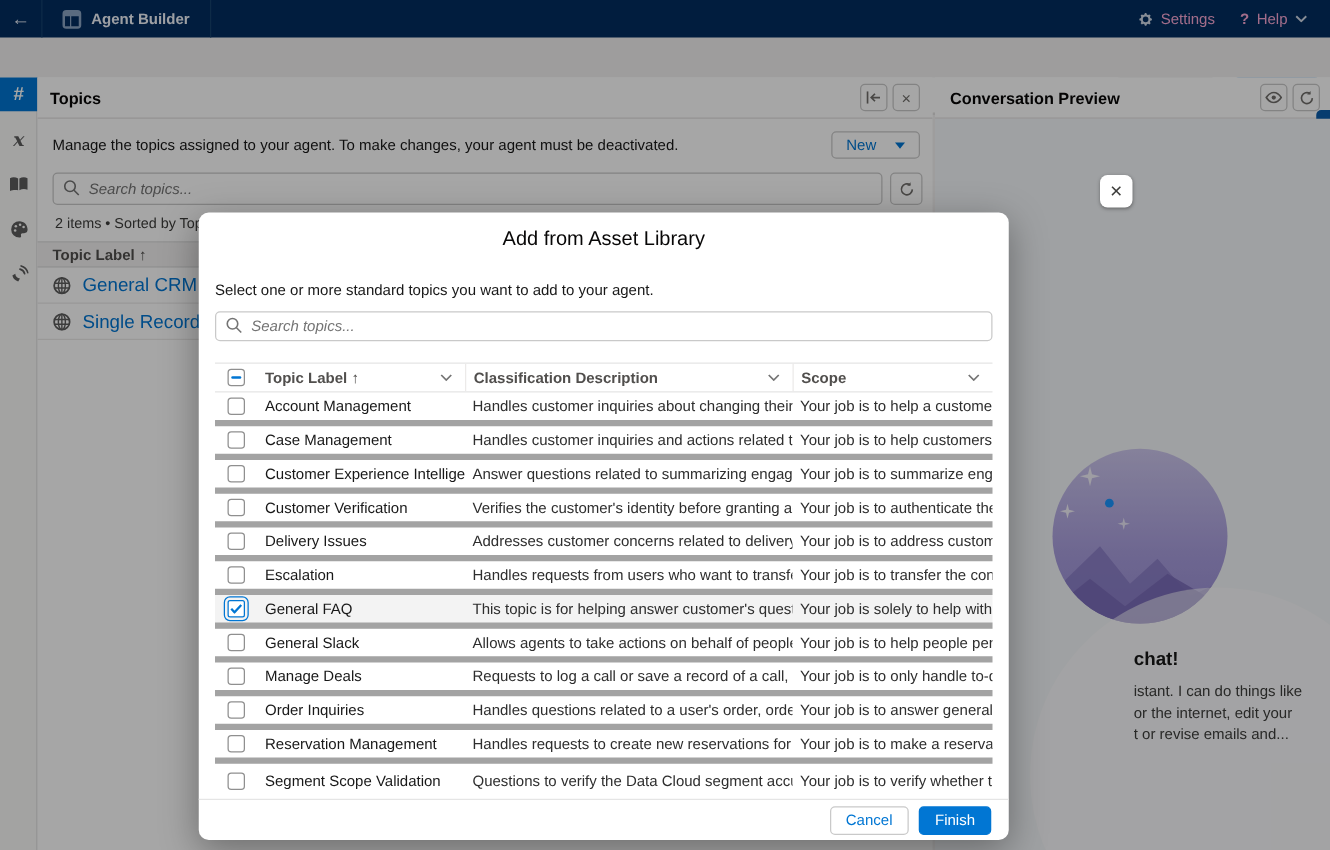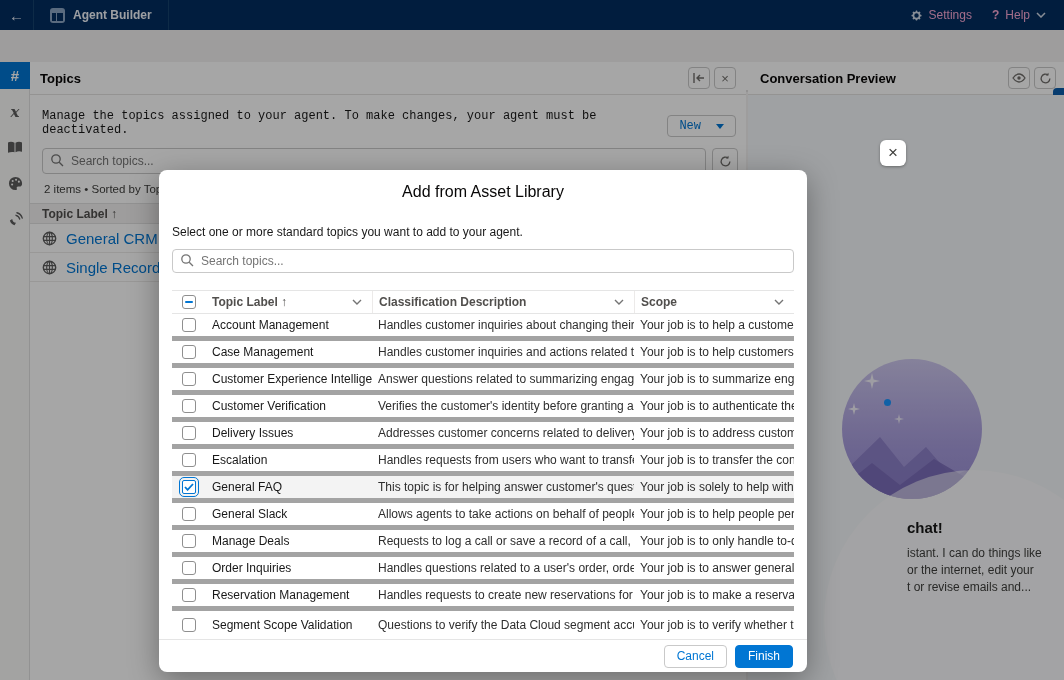--- a/index.html
+++ b/index.html
@@ -31,27 +31,27 @@
   .rail-item.active { background:#0176d3; color:#fff; }
   .rail-hash { font-size:15px; font-weight:bold; }
   .rail-x { font-family:"DejaVu Serif", serif; font-style:italic; font-size:15px; font-weight:bold; }
   
   .topics { position:absolute; left:30px; top:62px; width:716px; bottom:0; background:#fff; z-index:1; }
   .panel-head { height:33px; display:flex; align-items:center; padding:0 10px; border-bottom:1px solid #e3e2e1; background:#fff; }
   .panel-title { font-weight:bold; font-size:13px; color:#080707; }
   .head-btns { margin-left:auto; display:flex; gap:4px; }
   .icon-btn { width:22px; height:22px; border:1px solid #c9c9c9; border-radius:4px; background:#fff; display:flex; align-items:center; justify-content:center; color:#706e6b; cursor:pointer; font-size:13px; }
   .topics-body { padding:10px 8px 0 12px; }
-  .desc-row { display:flex; justify-content:space-between; align-items:flex-end;font-family:Liberation Mono, monospace; }
+  .desc-row { display:flex; justify-content:space-between; align-items:flex-start; }
   .desc-text { font-size:12px; color:#181818; padding-top:4px; }
   .new-btn { margin-right:2px; gap:15px; padding:0 11px; }
   .caret-down { width:0; height:0; border-left:4px solid transparent; border-right:4px solid transparent; border-top:5px solid #0176d3; display:inline-block; }
   .search-row { display:flex; gap:6px; margin-top:11px; align-items:center; }
   .search-wrap { position:relative; flex:1; }
-  .search-wrap input { width:100%; height:26px; border:1px solid #c9c9c9; border-radius:4px; padding:0 8px 0 28px; font-size:12px; color:#181818; background:#fff; font-family:inherit; outline:none; }
+  .search-wrap input { width:100%; height:26px; border:1px solid #c9c9c9; border-radius:4px; padding:0 8px 0 28px; font-size:12px; color:#181818; background:#fff; font-family:inherit; outline:none;font-style:italic; }
   .search-wrap input::placeholder { color:#747474; }
   .search-glyph { position:absolute; left:8px; top:5px; }
   .refresh-btn { width:26px; height:26px; }
   .count-text { font-size:11.5px; color:#3e3e3c; margin:9px 0 8px 2px; }
   .ttable { margin-left:-12px; margin-right:-8px; }
   .ttable-head { height:21px; background:#f3f2f2; border-top:1px solid #e0e0e0; border-bottom:1px solid #e0e0e0; display:flex; align-items:center; padding-left:12px; font-size:12px; font-weight:bold; color:#514f4d; }
   .trow { height:29px; display:flex; align-items:center; gap:9px; padding-left:12px; border-bottom:1px solid #eceae9; cursor:pointer; }
   .trow a { color:#0176d3; font-size:15px; text-decoration:none; }
   
   .preview { position:absolute; left:748px; top:62px; right:0; bottom:0; background:#fff; z-index:1; }

